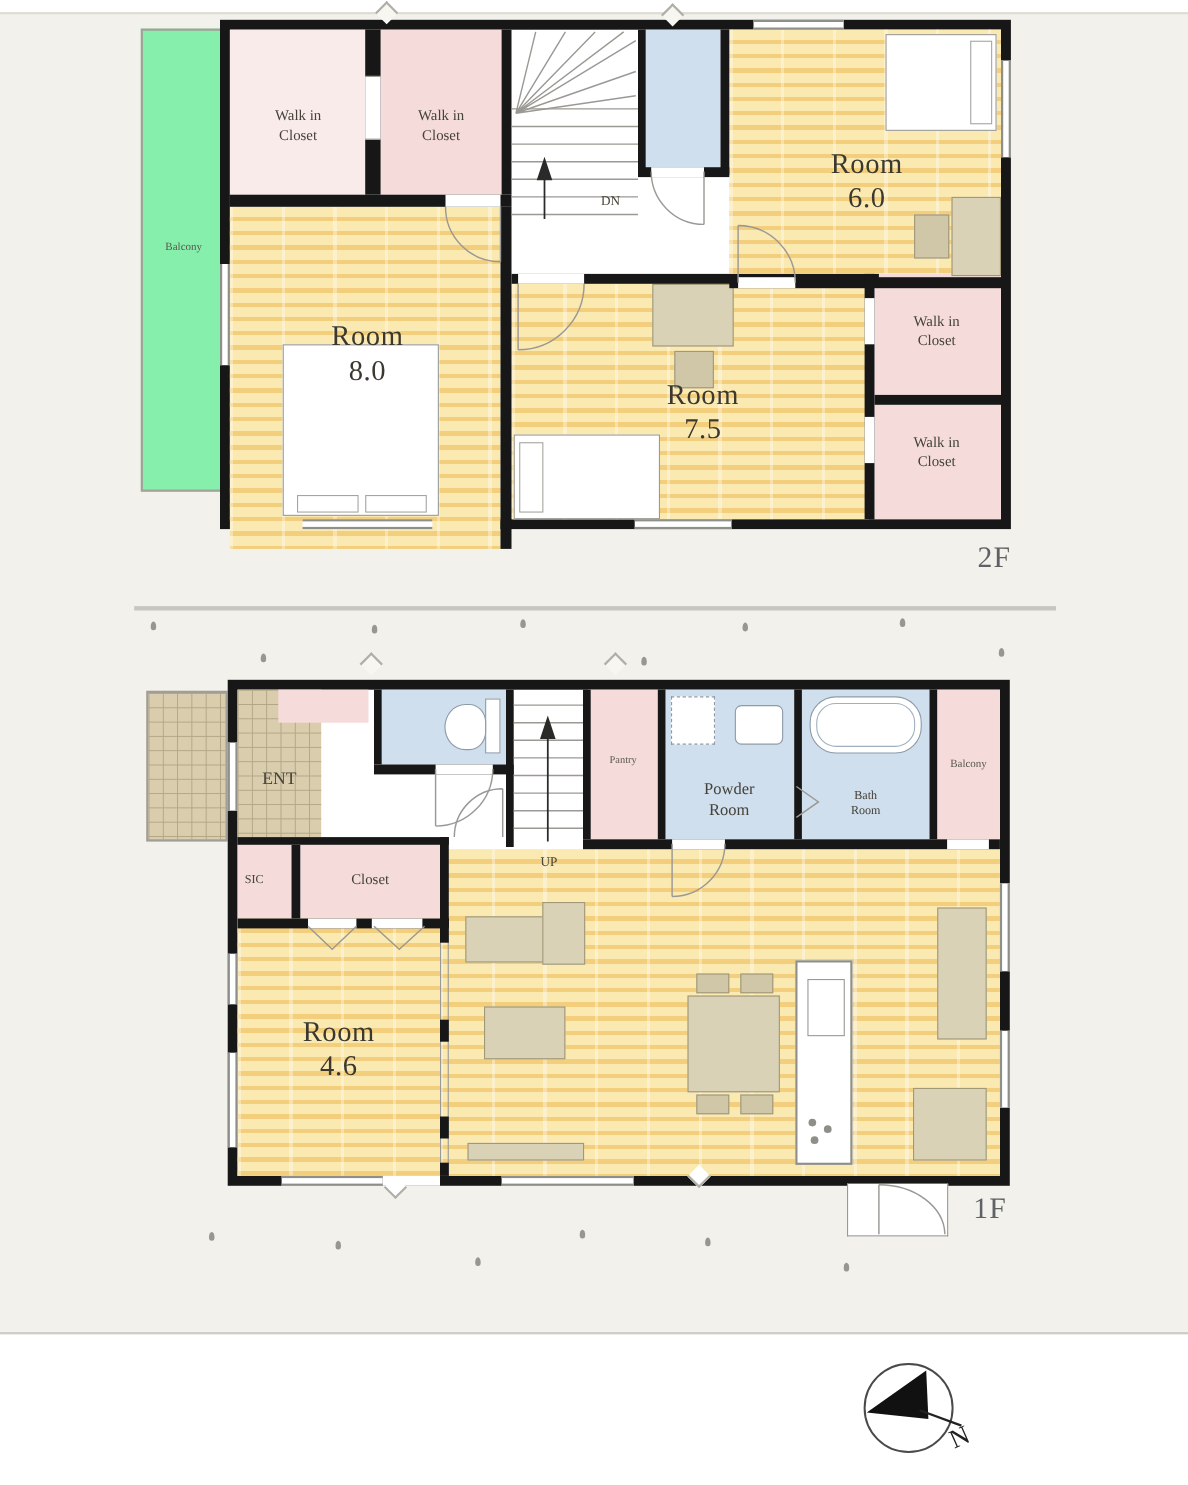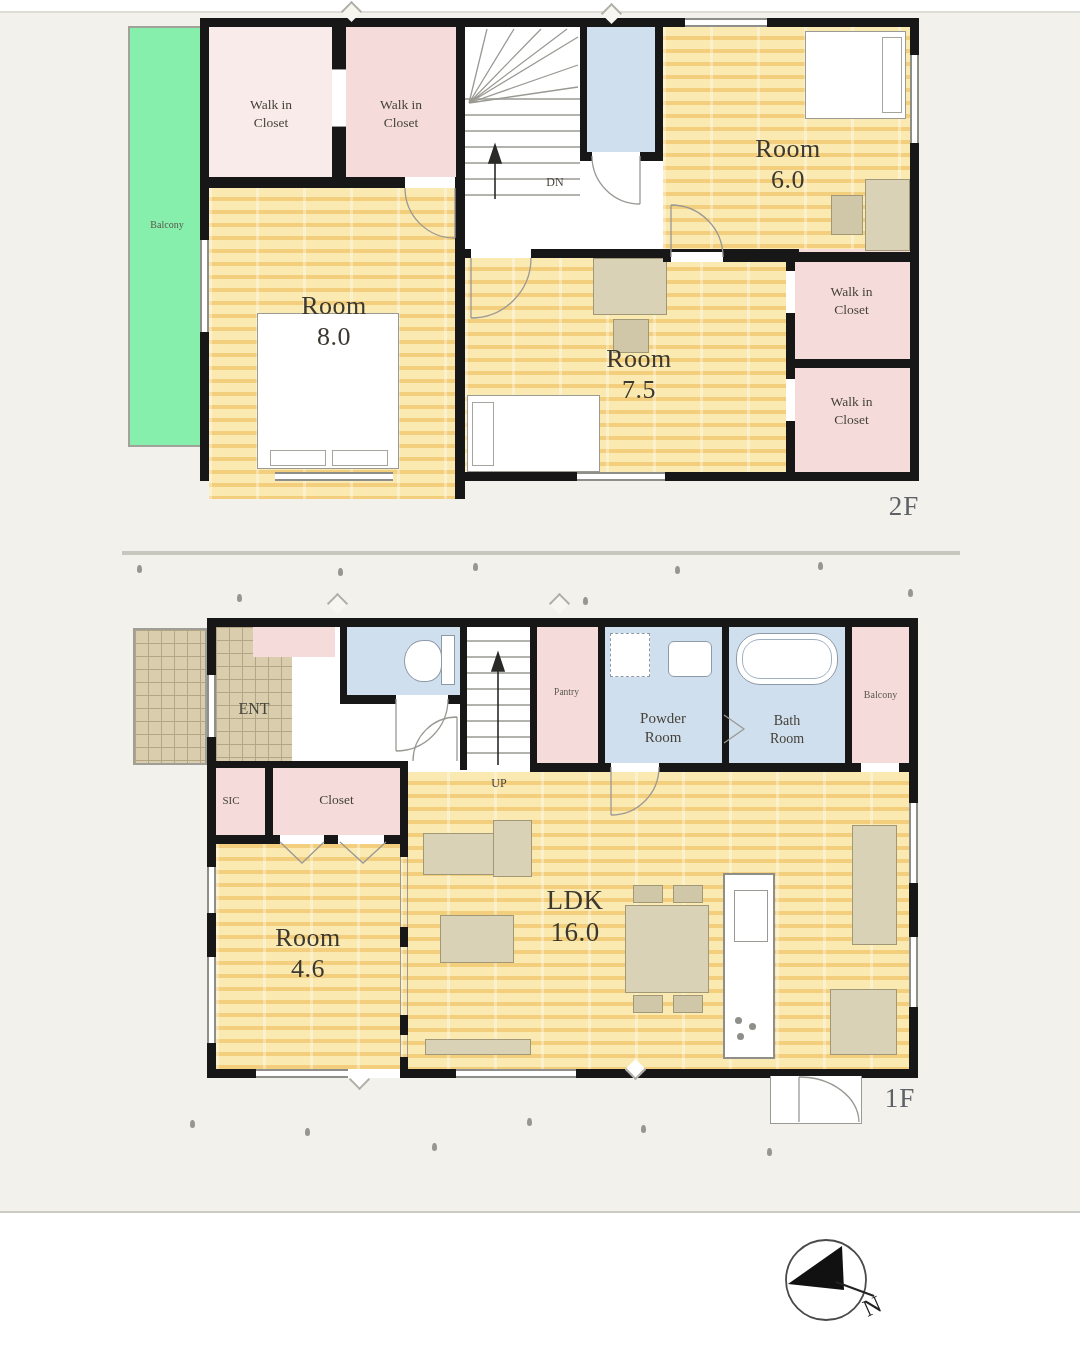--- a/index.html
+++ b/index.html
@@ -242,27 +242,25 @@
     <i class="furn" style="left:614px;top:362px;width:67px;height:66px"></i>
     <i class="furn" style="left:209px;top:412px;width:106px;height:16px"></i>
 
     <div class="lbl" style="left:8px;top:70px;width:60px;height:24px;font-size:16px;color:#46433a">ENT</div>
     <div class="lbl" style="left:0;top:164px;width:30px;height:18px;font-size:11px;color:#474439">SIC</div>
     <div class="lbl mid" style="left:57px;top:163px;width:127px;height:20px">Closet</div>
     <div class="lbl sml" style="left:264px;top:148px;width:38px;height:16px">UP</div>
     <div class="lbl" style="left:319px;top:58px;width:63px;height:14px;font-size:9.5px;color:#5a574f">Pantry</div>
     <div class="lbl" style="left:390px;top:78px;width:114px;height:46px;font-size:15px;line-height:1.3;color:#454239">Powder
 Room</div>
-    <div class="lbl" style="left:515px;top:80px;width:112px;height:46px;font-size:14px;line-height:1.3;color:#454239">Bath
+    <div class="lbl" style="left:515px;top:80px;width:112px;height:46px;font-size:11px;line-height:1.3;color:#454239">Bath
 Room</div>
     <div class="lbl" style="left:636px;top:60px;width:57px;height:14px;font-size:10px;color:#5a574f">Balcony</div>
     <div class="lbl big" style="left:0;top:295px;width:184px;height:64px">Room
 4.6</div>
-    <div class="lbl" style="left:264px;top:255px;width:190px;height:70px;font-size:27px;line-height:1.18;letter-spacing:.5px">LDK
-16.0</div>
 
     <svg class="svgov" width="693" height="442" viewBox="0 0 693 442">
       <g stroke="#9a9993" stroke-width="1.3" fill="none">
         <path d="M 251,14 L 314,14 M 251,30 L 314,30 M 251,46 L 314,46 M 251,62 L 314,62 M 251,78 L 314,78 M 251,94 L 314,94 M 251,110 L 314,110 M 251,126 L 314,126"></path>
         <path d="M 232,72 A 52 52 0 0 1 180,124 M 180,72 L 180,124"></path>
         <path d="M 197,134 A 44 44 0 0 1 241,90 M 241,90 L 241,134"></path>
         <path d="M 443,140 A 48 48 0 0 1 395,188 M 395,140 L 395,188"></path>
         <polyline points="64,215 86,236 108,215"></polyline>
         <polyline points="124,215 147,236 170,215"></polyline>
         <polyline points="508,88 528,102 508,116"></polyline>

